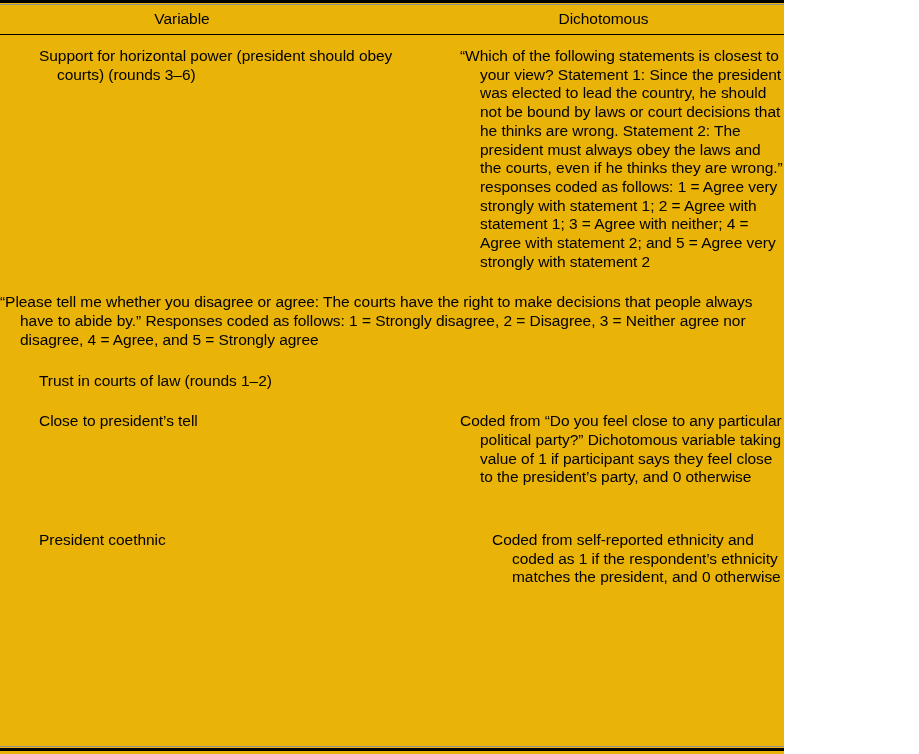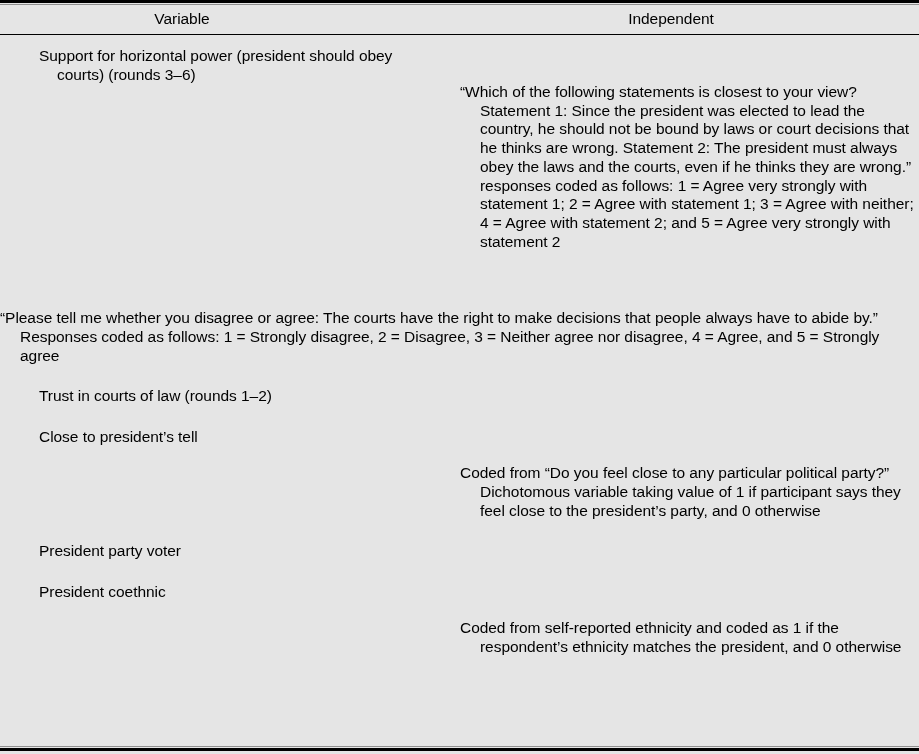--- a/index.html
+++ b/index.html
@@ -11,27 +11,27 @@
     width: 919px;
     height: 754px;
     font-family: "Liberation Sans", sans-serif;
     font-size: 15.5px;
     line-height: 18.7px;
     color: #000000;
     letter-spacing: -0.05px;
   }
   .sheet {
     position: relative;
-    width: 919px;
+    width: 784px;
     height: 754px;
     box-sizing: border-box;
     display: flex;
     flex-direction: column;
     overflow: hidden;
-    background: #e5e5e5;
+    background: #eab308;
     justify-content: flex-end;
   }
   .rule-thick-top { height: 3px; background: #000000; }
   .rule-thin-top  { height: 1px; background: #8f8f8f; margin-top: 1px; }
   .thead {
     display: flex;
     height: 29px;
     box-sizing: border-box;
     padding-top: 5px;
     align-items: flex-start;
@@ -47,50 +47,49 @@
   .tbody {
     flex: 1;
     box-sizing: border-box;
     padding-top: 12px;
     overflow: hidden;
   }
   .row {
     display: flex;
     padding-bottom: 22px;
   }
-  .row:last-child { padding-bottom: 0; }
+  .row:last-child { padding-bottom: 0; gap: 32px; }
   .cell-var {
     width: 423px;
     box-sizing: border-box;
     padding-left: 20px;   
     text-indent: -18px;
     padding-right: 24px;
     margin-left: 37px;
   }
   .cell-meas {
     flex: 1;
     box-sizing: border-box;
     padding-left: 20px;   
     text-indent: -20px;
-    margin-top: 36px;
   }
   .rule-thin-bottom { height: 1px; background: #8f8f8f; margin-top: auto; }
   .rule-thick-bottom { height: 3px; background: #000000; margin-top: 1px; margin-bottom: 3px; }
 </style>
 </head>
 <body>
 
 <div class="sheet">
 
   <div class="rule-thick-top"></div>
   <div class="rule-thin-top"></div>
 
   <div class="thead">
     <div class="th th-var">Variable</div>
-    <div class="th th-meas">Independent</div>
+    <div class="th th-meas">Dichotomous</div>
   </div>
 
   <div class="rule-mid"></div>
 
   <div class="tbody">
 
     <div class="row">
       <div class="cell-var">Support for horizontal power (president should obey courts) (rounds 3–6)</div>
       <div class="cell-meas">“Which of the following statements is closest to your view? Statement 1: Since the president was elected to lead the country, he should not be bound by laws or court decisions that he thinks are wrong. Statement 2: The president must always obey the laws and the courts, even if he thinks they are wrong.” responses coded as follows: 1 = Agree very strongly with statement 1; 2 = Agree with statement 1; 3 = Agree with neither; 4 = Agree with statement 2; and 5 = Agree very strongly with statement 2</div>
     </div>
@@ -103,21 +102,20 @@
       <div class="cell-var">Trust in courts of law (rounds 1–2)</div>
     </div>
 
     <div class="row">
       <div class="cell-var">Close to president’s tell</div>
       <div class="cell-meas">Coded from “Do you feel close to any particular political party?” Dichotomous variable taking value of 1 if participant says they feel close to the president’s party, and 0 otherwise</div>
     </div>
 
 
     <div class="row">
-      <div class="cell-var">President party voter</div>
     </div>
 
     <div class="row">
       <div class="cell-var">President coethnic</div>
       <div class="cell-meas">Coded from self-reported ethnicity and coded as 1 if the respondent’s ethnicity matches the president, and 0 otherwise</div>
     </div>
 
   </div>
 
   <div class="rule-thin-bottom"></div>

